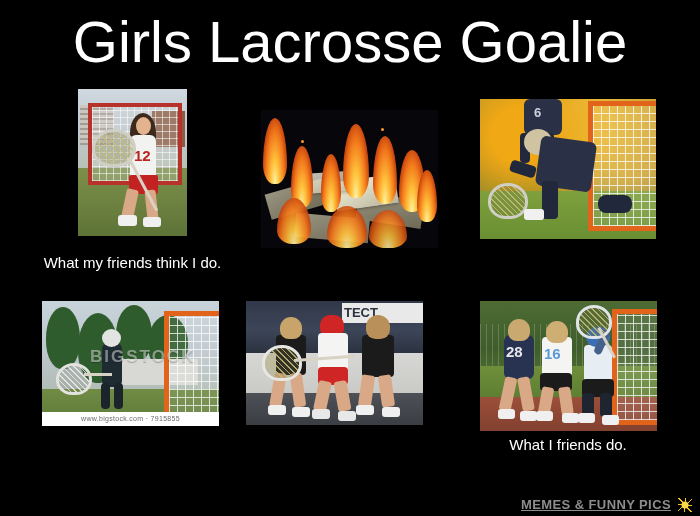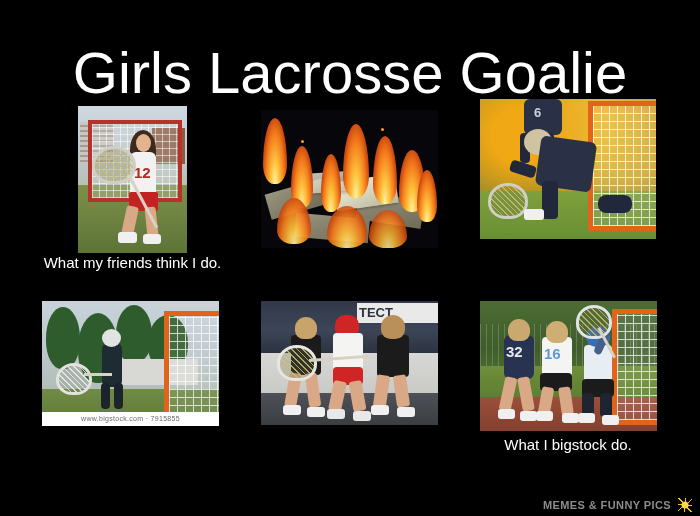--- a/index.html
+++ b/index.html
@@ -24,41 +24,40 @@
     left: 0;
     top: 4px;
     width: 700px;
     text-align: center;
     color: #ffffff;
     font-size: 58px;
     line-height: 76px;
     font-weight: normal;
     letter-spacing: 0px;
     white-space: nowrap;
-    margin-top: 31px;
   }
   .photo {
     position: absolute;
     overflow: hidden;
     background: #111;
   }
   .caption {
     position: absolute;
     color: #ffffff;
     font-size: 15px;
     line-height: 18px;
     text-align: center;
   }
 
   
-  #ph1 { left: 78px;  top: 106px;  width: 109px; height: 147px; }
+  #ph1 { left: 78px;  top: 89px;  width: 109px; height: 147px; }
   #ph2 { left: 261px; top: 110px; width: 177px; height: 138px; }
   #ph3 { left: 480px; top: 99px;  width: 176px; height: 140px; }
   #ph4 { left: 42px;  top: 301px; width: 177px; height: 125px; }
-  #ph5 { left: 261px; top: 301px; width: 177px; height: 124px; }
+  #ph5 { left: 246px; top: 301px; width: 177px; height: 124px; }
   #ph6 { left: 480px; top: 301px; width: 177px; height: 130px; }
 
   #cap1 { left: 20px;  top: 254px; width: 225px; }
   #cap2 { left: 250px; top: 258px; width: 200px; }
   #cap3 { left: 468px; top: 247px; width: 200px; }
   #cap4 { left: 20px;  top: 430px; width: 225px; }
   #cap5 { left: 250px; top: 430px; width: 200px; }
   #cap6 { left: 468px; top: 436px; width: 200px; }
 
   
@@ -206,25 +205,26 @@
   .footer {
     position: absolute;
     right: 8px;
     bottom: 4px;
     display: flex;
     align-items: center;
     gap: 7px;
   }
   .footer-left {
     color: #8d8d8d;
-    font-size: 11px;
+    font-size: 13px;
     letter-spacing: .4px;
     font-variant: small-caps;
     text-transform: uppercase;
     font-weight: bold;
+    text-decoration: underline;
   }
   .sunburst {
     width: 14px; height: 14px;
     position: relative;
     display: inline-block;
   }
   .sunburst::before, .sunburst::after {
     content:"";
     position:absolute;
     left:50%; top:50%;
@@ -328,20 +328,21 @@
     <div class="tree" style="left:106px;top:14px; width:40px; height:56px;"></div>
     <div class="p4building" style="left:68px; top:58px; width:88px; height:26px;"></div>
     <div class="p4grass"></div>
     <div class="netOrange" style="left:122px; top:10px; width:54px; height:98px;"></div>
     <div class="navyBody" style="left:60px; top:42px; width:20px; height:44px; background:#1f2b33;"></div>
     <div class="helmetTan" style="left:60px; top:28px; width:19px; height:18px; background:#e2e4e2;"></div>
     <div class="navyLimb" style="left:59px; top:82px; width:9px; height:26px; background:#1b242b;"></div>
     <div class="navyLimb" style="left:72px; top:82px; width:9px; height:26px; background:#1b242b;"></div>
     <div class="headPocket" style="left:14px; top:62px; width:30px; height:26px; border-color:#e2e2de; background:repeating-linear-gradient(45deg, rgba(235,235,230,.85) 0 1px, rgba(120,120,115,.2) 1px 4px);"></div>
     <div class="stickShaft" style="left:42px; top:72px; width:28px; height:3px;"></div>
+    <div class="wm" style="left:48px; top:46px;">BIGSTOCK</div>
     <div class="wmBar">www.bigstock.com · 7915855</div>
   </div>
 
   <div class="photo" id="ph5">
     <div class="p5bannerTop"></div>
     <div class="p5bannerWhite" style="left:96px; top:2px; width:82px; height:20px; font-size:13px; line-height:20px; padding-left:2px;">TECT</div>
     <div class="p5mid"></div>
     <div class="p5field"></div>
 
     <div class="blackKit" style="left:30px; top:34px; width:30px; height:40px;"></div>
@@ -370,21 +371,21 @@
   </div>
 
   <div class="photo" id="ph6">
     <div class="p6trees"></div>
     <div class="p6fence"></div>
     <div class="p6grass"></div>
     <div class="p6track"></div>
     <div class="netOrange" style="left:132px; top:8px; width:46px; height:106px;"></div>
 
     <div class="navyBody" style="left:24px; top:34px; width:30px; height:44px; background:#283352;"></div>
-    <div class="jerseyNum" style="left:26px; top:42px; font-size:15px; color:#e8e8ee;">32</div>
+    <div class="jerseyNum" style="left:26px; top:42px; font-size:15px; color:#e8e8ee;">28</div>
     <div class="hairDark" style="left:28px; top:18px; width:22px; height:22px; background:#c9a96f;"></div>
     <div class="legSkin" style="left:22px; top:76px; width:12px; height:34px; transform:rotate(12deg);"></div>
     <div class="legSkin" style="left:40px; top:76px; width:12px; height:34px; transform:rotate(-10deg);"></div>
     <div class="shoe" style="left:18px; top:108px; width:17px; height:10px;"></div>
     <div class="shoe" style="left:40px; top:110px; width:17px; height:10px;"></div>
 
     <div class="whiteKit" style="left:62px; top:36px; width:30px; height:40px;"></div>
     <div class="jerseyNum" style="left:64px; top:44px; font-size:15px; color:#5b9ad4;">16</div>
     <div class="hairDark" style="left:66px; top:20px; width:22px; height:22px; background:#cfae74;"></div>
     <div class="blackKit" style="left:60px; top:72px; width:32px; height:18px;"></div>
@@ -397,20 +398,20 @@
     <div class="redKit" style="left:106px; top:26px; width:24px; height:20px; background:#3a6fb5; border-radius:10px;"></div>
     <div class="navyLimb" style="left:118px; top:28px; width:8px; height:26px; background:#46608c; transform:rotate(24deg);"></div>
     <div class="blackKit" style="left:102px; top:78px; width:32px; height:18px;"></div>
     <div class="navyLimb" style="left:102px; top:92px; width:12px; height:24px; background:#1e2430;"></div>
     <div class="navyLimb" style="left:120px; top:92px; width:12px; height:24px; background:#1e2430;"></div>
     <div class="shoe" style="left:98px; top:112px; width:17px; height:10px;"></div>
     <div class="shoe" style="left:122px; top:114px; width:17px; height:10px;"></div>
     <div class="headPocket" style="left:96px; top:4px; width:30px; height:28px; border-color:#dfe4e8;"></div>
     <div class="stickShaft" style="left:120px; top:26px; width:34px; height:3px; transform:rotate(62deg);"></div>
   </div>
-  <div class="caption" id="cap6">What I bigstock do.</div>
+  <div class="caption" id="cap6">What I friends do.</div>
 
   <div class="footer">
     <span class="footer-left">Memes &amp; Funny Pics</span>
     <span class="sunburst"></span>
   </div>
 
 </div>
 
 </body></html>

